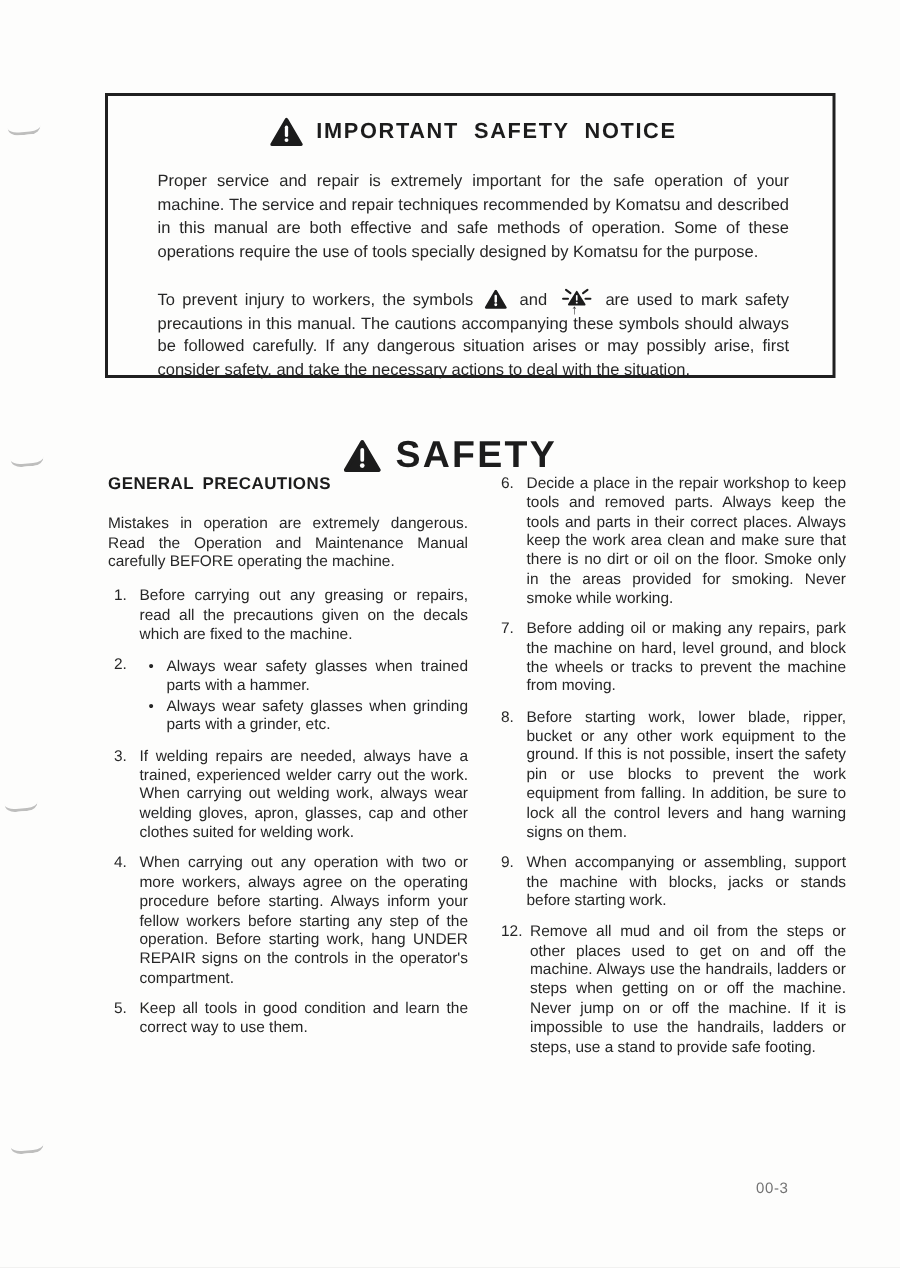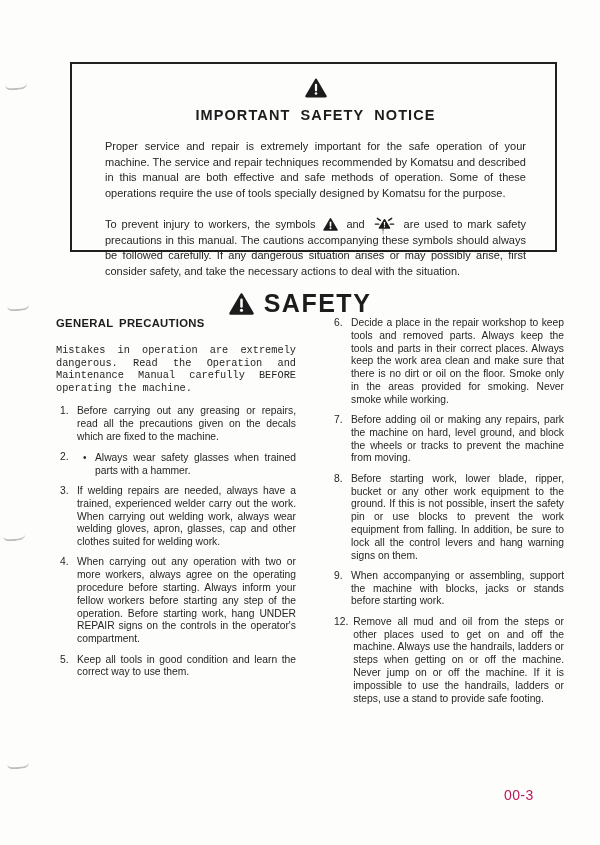--- a/index.html
+++ b/index.html
@@ -8,54 +8,54 @@
     font-family:"Liberation Sans",sans-serif;color:#262626;overflow:hidden;
   }
   
   .bind-mark{position:absolute;width:22px;height:9px;border-bottom:2px solid #a9a9a9;
     border-radius:50%/75%;transform:rotate(-5deg);opacity:.75;}
   .m1{left:5px;top:79px}.m2{left:7px;top:300px}.m3{left:3px;top:530px}.m4{left:7px;top:758px}
 
   
   .notice-box{position:absolute;left:70px;top:62px;width:487px;height:190px;
     border:2px solid #202020;box-sizing:border-box;padding:14px 29px 0 33px;}
-  .notice-title-row{display:flex;align-items:center;justify-content:center;gap:9px;margin-bottom:12px;flex-direction:column;}
+  .notice-title-row{display:flex;align-items:center;justify-content:center;gap:9px;margin-bottom:12px;}
   .notice-title{font-weight:bold;font-size:14.5px;letter-spacing:1.1px;word-spacing:5px;color:#1c1c1c;}
   .box-p{margin:16px 0 13px;font-size:11px;line-height:15.5px;text-align:justify;}
 
   .tri svg{display:block}
   .tri-lg svg{width:22px;height:20px}
   .tri-md svg{width:25px;height:22px}
   .tri-inline{display:inline-block;vertical-align:-3px;margin:0 3px;}
   .tri-inline svg{width:15px;height:13px}
   .flash-wrap{position:relative;display:inline-block;width:21px;height:13px;vertical-align:-2px;margin:0 4px;}
   .flash-wrap svg{width:21px;height:13px;display:block}
   .up-arrow{position:absolute;left:7px;top:10px;font-size:9px;line-height:9px;color:#2b2b2b;}
 
   
   .safety-heading{position:absolute;left:0;top:273px;width:100%;
     display:flex;align-items:center;justify-content:center;gap:10px;margin-top:16px;}
   .safety-text{font-size:25px;font-weight:bold;letter-spacing:1.5px;color:#1c1c1c;}
 
   
   .col{position:absolute;top:317px;font-size:10.3px;line-height:12.8px;}
-  .col-left{left:56px;width:240px;}
+  .col-left{left:72px;width:240px;}
   .col-right{left:330px;width:234px;}
   .sec-heading{margin:0 0 14px;font-size:11.3px;font-weight:bold;letter-spacing:.3px;word-spacing:2.5px;color:#1c1c1c;}
   .prep-heading{margin:11px 0 13px;}
-  .body-p{margin:0 0 10px;text-align:justify;font-family:Liberation Mono, monospace;}
+  .body-p{margin:0 0 10px;text-align:justify;}
   .item{display:flex;margin:0 0 7.5px;padding-left:4px;}
   .num{flex:none;min-width:12px;margin-right:5px;white-space:nowrap;}
   .txt{display:block;flex:1;text-align:justify;}
   .txtwrap{flex:1;min-width:0;}
   .bullet{display:flex;margin-top:1px;padding-left:6px;}
   .dot{flex:none;width:12px;}
   .dot::before{content:"•";font-size:10px;}
 
-  .page-num{position:absolute;left:504px;top:787px;font-size:14px;letter-spacing:.4px;color:#be185d;}
+  .page-num{position:absolute;left:504px;top:787px;font-size:10px;letter-spacing:.4px;color:#737373;}
 </style>
 </head>
 <body>
 
 <div class="page">
 
   <div class="bind-mark m1"></div>
   <div class="bind-mark m2"></div>
   <div class="bind-mark m3"></div>
   <div class="bind-mark m4"></div>
@@ -115,20 +115,24 @@
       <span class="txt">Before carrying out any greasing or repairs, read all the precautions given on the decals which are fixed to the machine.</span>
     </div>
 
     <div class="item">
       <span class="num">2.</span>
       <div class="txtwrap">
         <div class="bullet">
           <span class="dot"></span>
           <span class="txt">Always wear safety glasses when trained parts with a hammer.</span>
         </div>
+        <div class="bullet">
+          <span class="dot"></span>
+          <span class="txt">Always wear safety glasses when grinding parts with a grinder, etc.</span>
+        </div>
       </div>
     </div>
 
     <div class="item">
       <span class="num">3.</span>
       <span class="txt">If welding repairs are needed, always have a trained, experienced welder carry out the work. When carrying out welding work, always wear welding gloves, apron, glasses, cap and other clothes suited for welding work.</span>
     </div>
 
     <div class="item">
       <span class="num">4.</span>

